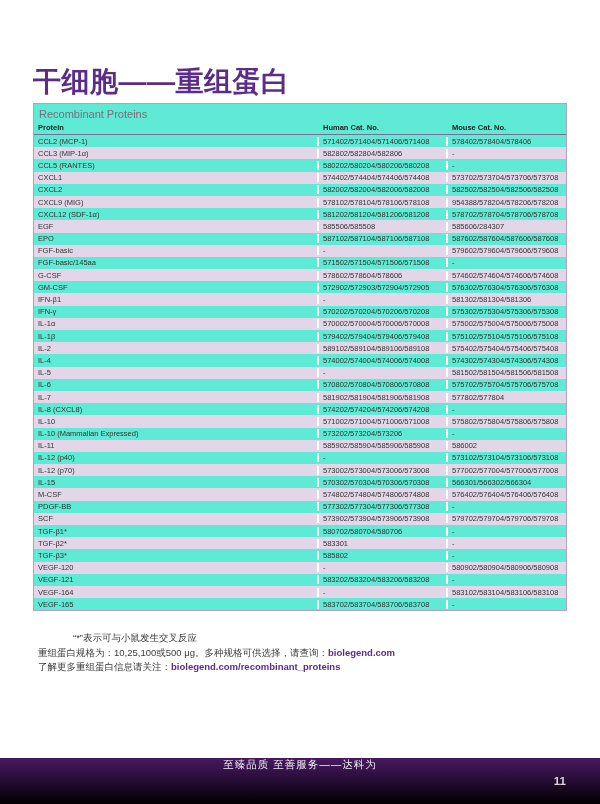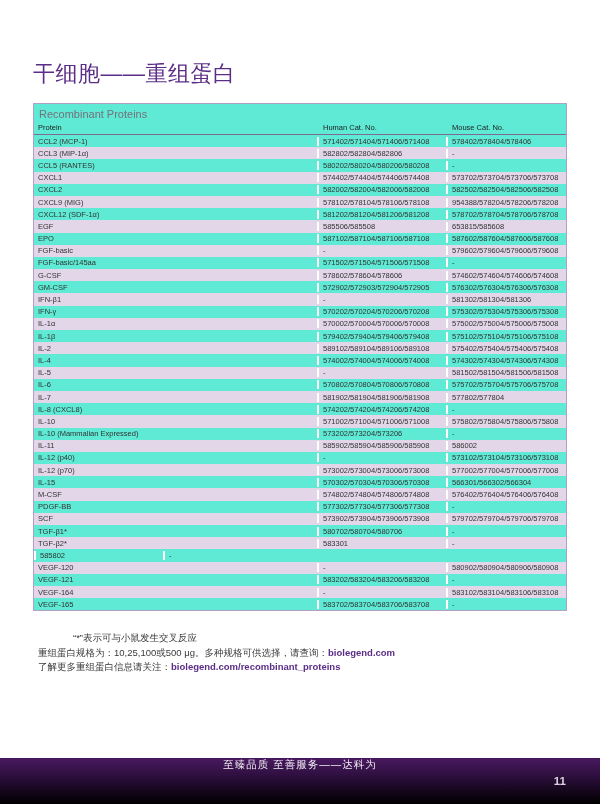--- a/index.html
+++ b/index.html
@@ -3,32 +3,32 @@
 <meta charset="utf-8">
 <style>
   html,body{margin:0;padding:0;}
   body{
     width:600px;height:804px;position:relative;background:#ffffff;
     font-family:"Liberation Sans","DejaVu Sans",sans-serif;
     overflow:hidden;
   }
   .page-title{
     position:absolute;left:33px;top:44px;
-    font-size:22px;font-weight:normal;color:#5b2d87;letter-spacing:.5px;
+    font-size:28px;font-weight:bold;color:#5b2d87;letter-spacing:.5px;
   }
   
   .ptable{
     position:absolute;left:33px;top:103px;width:534px;
     border:1px solid #b3a0c6;box-sizing:border-box;background:#5eead4;
   }
   .ptable-title{
     font-size:11px;color:#75707b;padding:4px 6px 3px 5px;
   }
   .thead{
-    display:flex;font-size:7.5px;font-weight:normal;color:#1d1d1f;
+    display:flex;font-size:7.5px;font-weight:bold;color:#1d1d1f;
     border-bottom:1px solid #7d6b91;padding-bottom:2px;
   }
   .trow{
     display:flex;height:12.2px;align-items:center;
     font-size:7.5px;color:#333333;
   }
   .trow:nth-child(even){background:#e2d6e8;}
   .cell,.hcell{box-sizing:border-box;padding-left:4px;white-space:nowrap;overflow:hidden;}
   .cell-protein,.hcell-protein{flex:0 0 283px;}
   .cell-human,.hcell-human{flex:0 0 129px;}
@@ -98,21 +98,21 @@
         <div class="cell cell-mouse">954388/578204/578206/578208</div>
       </div>
       <div class="trow">
         <div class="cell cell-protein">CXCL12 (SDF-1α)</div>
         <div class="cell cell-human">581202/581204/581206/581208</div>
         <div class="cell cell-mouse">578702/578704/578706/578708</div>
       </div>
       <div class="trow">
         <div class="cell cell-protein">EGF</div>
         <div class="cell cell-human">585506/585508</div>
-        <div class="cell cell-mouse">653815/585608</div>
+        <div class="cell cell-mouse">585606/284307</div>
       </div>
       <div class="trow">
         <div class="cell cell-protein">EPO</div>
         <div class="cell cell-human">587102/587104/587106/587108</div>
         <div class="cell cell-mouse">587602/587604/587606/587608</div>
       </div>
       <div class="trow">
         <div class="cell cell-protein">FGF-basic</div>
         <div class="cell cell-human">-</div>
         <div class="cell cell-mouse">579602/579604/579606/579608</div>
@@ -231,20 +231,21 @@
         <div class="cell cell-protein">TGF-β1*</div>
         <div class="cell cell-human">580702/580704/580706</div>
         <div class="cell cell-mouse">-</div>
       </div>
       <div class="trow">
         <div class="cell cell-protein">TGF-β2*</div>
         <div class="cell cell-human">583301</div>
         <div class="cell cell-mouse">-</div>
       </div>
       <div class="trow">
+        <div class="cell cell-protein">TGF-β3*</div>
         <div class="cell cell-human">585802</div>
         <div class="cell cell-mouse">-</div>
       </div>
       <div class="trow">
         <div class="cell cell-protein">VEGF-120</div>
         <div class="cell cell-human">-</div>
         <div class="cell cell-mouse">580902/580904/580906/580908</div>
       </div>
       <div class="trow">
         <div class="cell cell-protein">VEGF-121</div>

